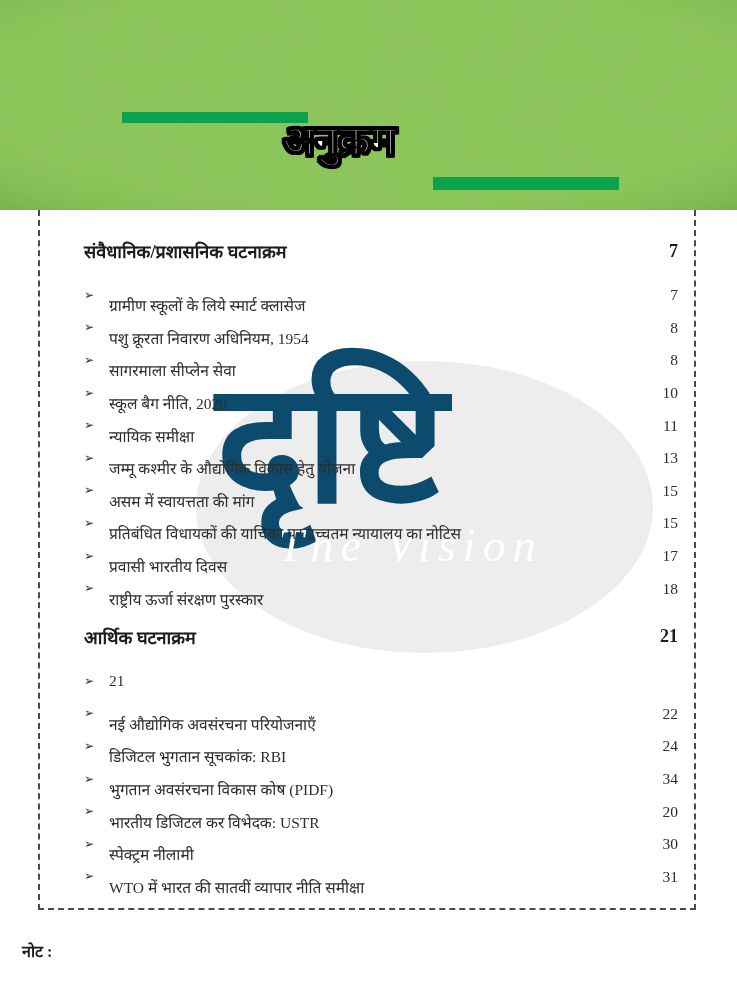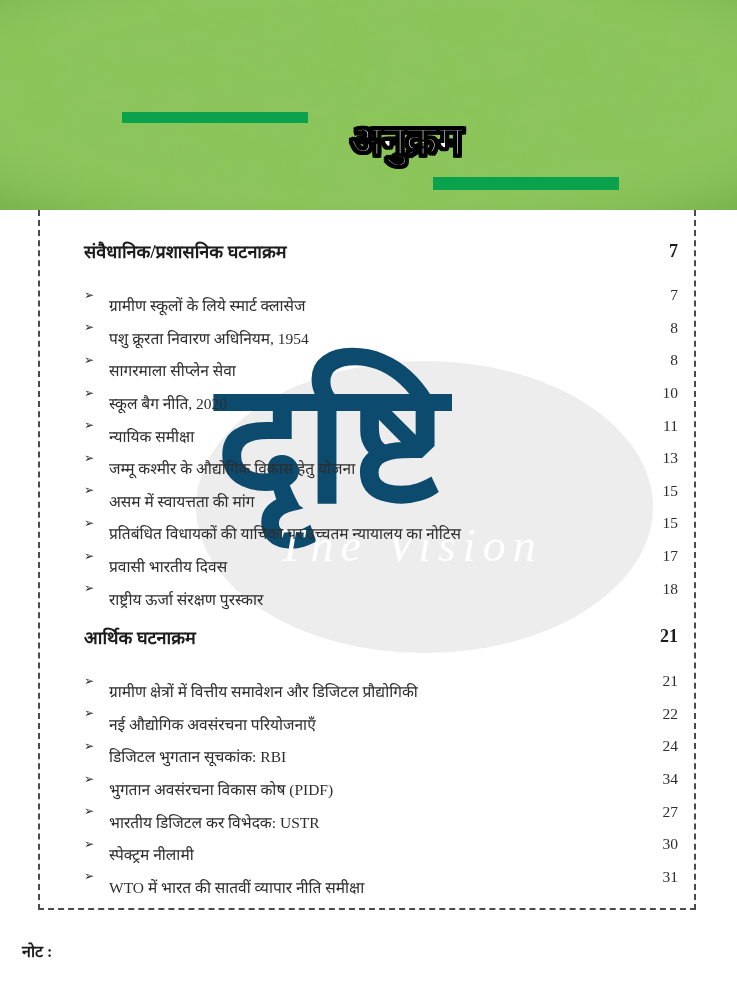--- a/index.html
+++ b/index.html
@@ -9,21 +9,21 @@
   }
 
   
   .header { position:absolute; left:0; top:0; width:737px; height:210px; }
   .header svg.texture { position:absolute; left:0; top:0; display:block; }
   .accent-bar { position:absolute; background:var(--bar-green,#0aa24c); }
   .accent-bar.left  { left:122px; top:112px; width:186px; height:11px; }
   .accent-bar.right { left:433px; top:177px; width:186px; height:13px; }
   .page-title {
     position:absolute; left:283px; top:116px; width:180px; margin:0;
-    text-align:right; font-size:42px; line-height:1.2; font-weight:bold; color:#ffffff;
+    text-align:left; font-size:42px; line-height:1.2; font-weight:bold; color:#ffffff;
     -webkit-text-stroke:1.5px #000;
     text-shadow:
       -2px -2px 0 #000, 2px -2px 0 #000, -2px 2px 0 #000, 2px 2px 0 #000,
       -2px 0 0 #000, 2px 0 0 #000, 0 -2px 0 #000, 0 2px 0 #000;
   }
 
   
   .watermark { position:absolute; left:196px; top:361px; width:457px; height:292px; z-index:0; }
   .wm-ellipse { position:absolute; left:0; top:0; width:100%; height:100%;
     background:var(--wm-gray,#ededee); border-radius:50%; }
@@ -165,21 +165,20 @@
   </section>
 
   <section class="toc-section">
     <div class="toc-heading">
       <span>आर्थिक घटनाक्रम</span>
       <span>21</span>
     </div>
     <div class="toc-items">
   <div class="toc-row">
     <span class="bullet">➢</span>
-    <span class="toc-label">ग्रामीण क्षेत्रों में वित्तीय समावेशन और डिजिटल प्रौद्योगिकी</span>
     <span class="toc-page">21</span>
   </div>
 
   <div class="toc-row">
     <span class="bullet">➢</span>
     <span class="toc-label">नई औद्योगिक अवसंरचना परियोजनाएँ</span>
     <span class="toc-page">22</span>
   </div>
 
   <div class="toc-row">
@@ -190,21 +189,21 @@
 
   <div class="toc-row">
     <span class="bullet">➢</span>
     <span class="toc-label">भुगतान अवसंरचना विकास कोष (PIDF)</span>
     <span class="toc-page">34</span>
   </div>
 
   <div class="toc-row">
     <span class="bullet">➢</span>
     <span class="toc-label">भारतीय डिजिटल कर विभेदक: USTR</span>
-    <span class="toc-page">27</span>
+    <span class="toc-page">20</span>
   </div>
 
   <div class="toc-row">
     <span class="bullet">➢</span>
     <span class="toc-label">स्पेक्ट्रम नीलामी</span>
     <span class="toc-page">30</span>
   </div>
 
   <div class="toc-row">
     <span class="bullet">➢</span>

